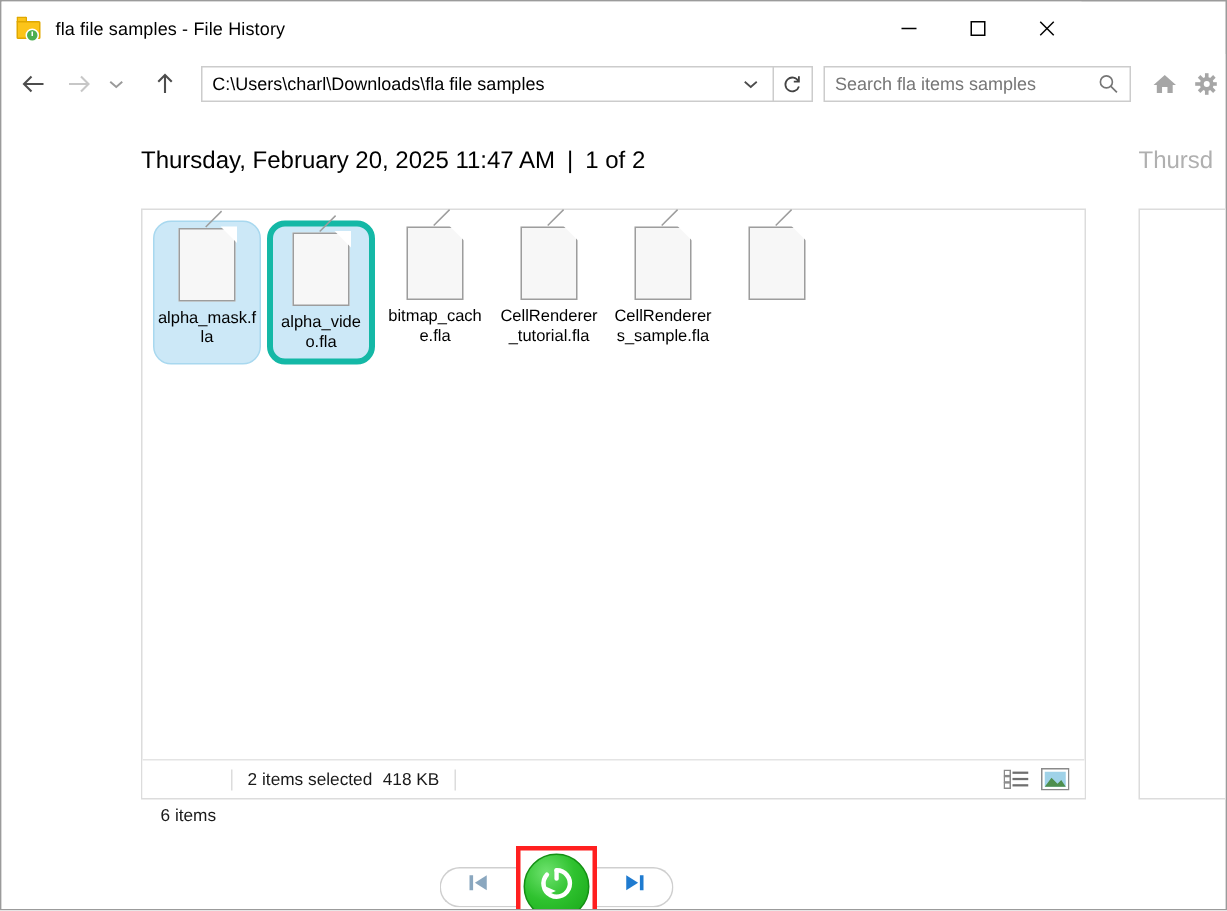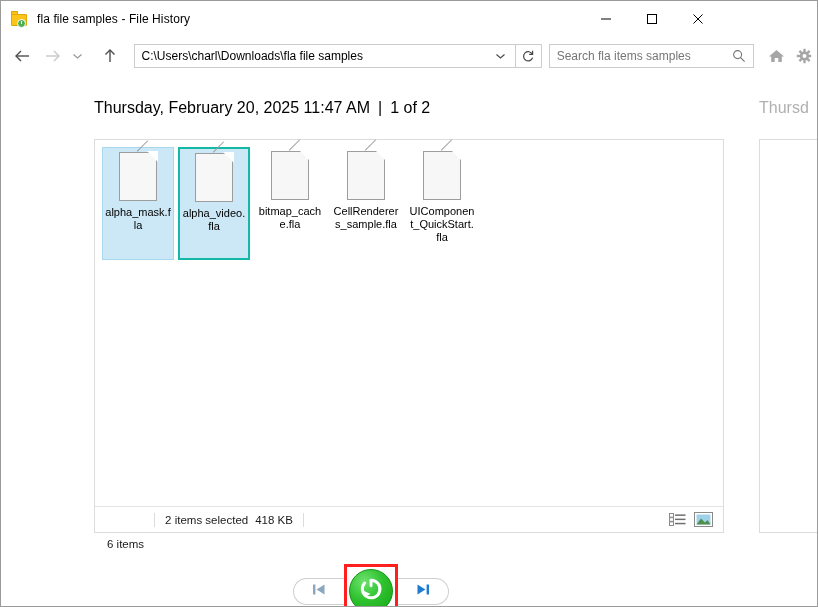--- a/index.html
+++ b/index.html
@@ -161,30 +161,31 @@
   }
   .slide.next .file-pane {
     left: 0px; width: 180px;
   }
 
   .file-grid {
     display: flex; flex-wrap: wrap;
     padding: 7px 0 0 7px;
   }
   .file-item {
-    width: 72px; padding: 4px 2px 16px 2px;
+    width: 72px; padding: 4px 2px 4px 2px;
     display: flex; flex-direction: column; align-items: center;
     margin-right: 4px;
+    border-radius: 12px;
   }
   .file-item.selected {
     background: #cce8f7;
     border: 1px solid #a8d8ef;
   }
   .file-item.selected.focused {
-    border: 2px solid #14b8a6;
+    border: 4px solid #14b8a6;
   }
   .file-icon {
     position: relative;
     width: 38px; height: 49px;
     margin-bottom: 5px;
   }
   .file-icon .page {
     position: absolute; left: 0; top: 0;
     width: 38px; height: 49px;
     background: #f7f7f7;
@@ -402,37 +403,44 @@
 
           <div class="file-item">
             <span class="file-icon">
               <span class="page"></span>
                 <span class="fold"></span>
                 <span class="fold-line"></span>
             </span>
             <span class="file-name">bitmap_cache.fla</span>
           </div>
 
-
           <div class="file-item">
             <span class="file-icon">
               <span class="page"></span>
                 <span class="fold"></span>
                 <span class="fold-line"></span>
             </span>
-            <span class="file-name">CellRenderers_sample.fla</span>
+            <span class="file-name">CellRenderer_tutorial.fla</span>
           </div>
 
           <div class="file-item">
             <span class="file-icon">
               <span class="page"></span>
                 <span class="fold"></span>
                 <span class="fold-line"></span>
             </span>
-            <span class="file-name">UIComponent_QuickStart.fla</span>
+            <span class="file-name">CellRenderers_sample.fla</span>
+          </div>
+
+          <div class="file-item">
+            <span class="file-icon">
+              <span class="page"></span>
+                <span class="fold"></span>
+                <span class="fold-line"></span>
+            </span>
           </div>
 
         </div>
 
         <div class="status-bar">
           <span class="status-text status-items">6 items</span>
           <span class="status-div"></span>
           <span class="status-text status-sel">2 items selected</span>
           <span class="status-text">418 KB</span>
           <span class="status-div"></span>

